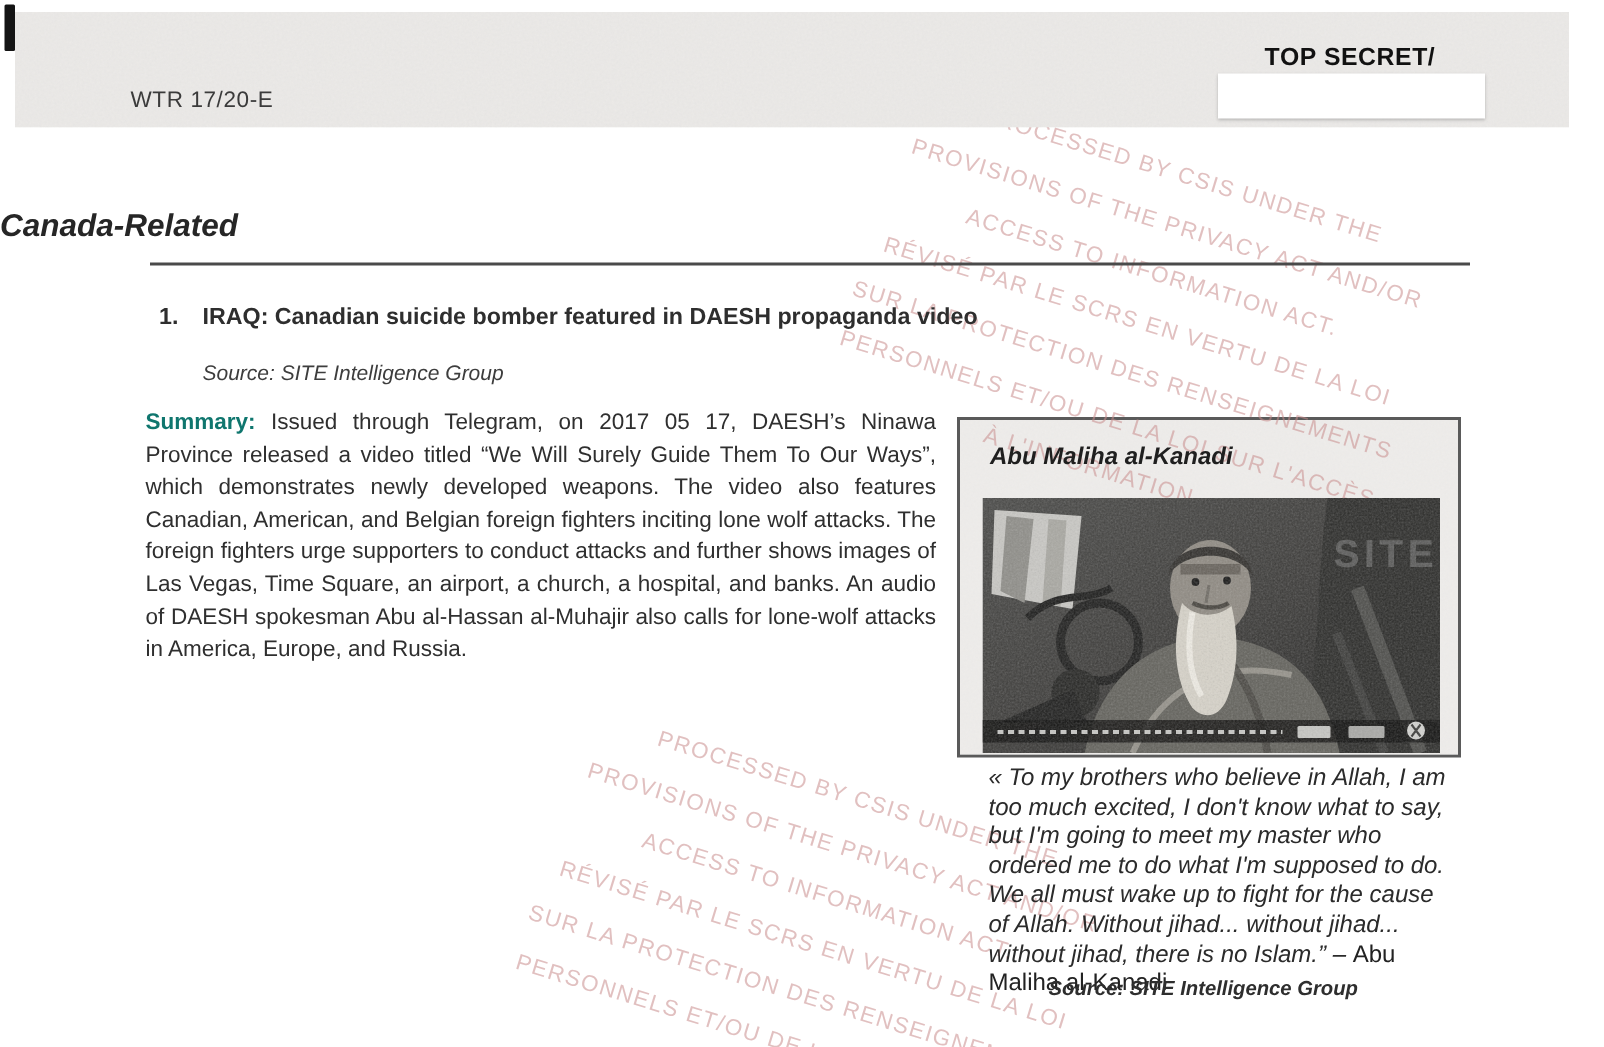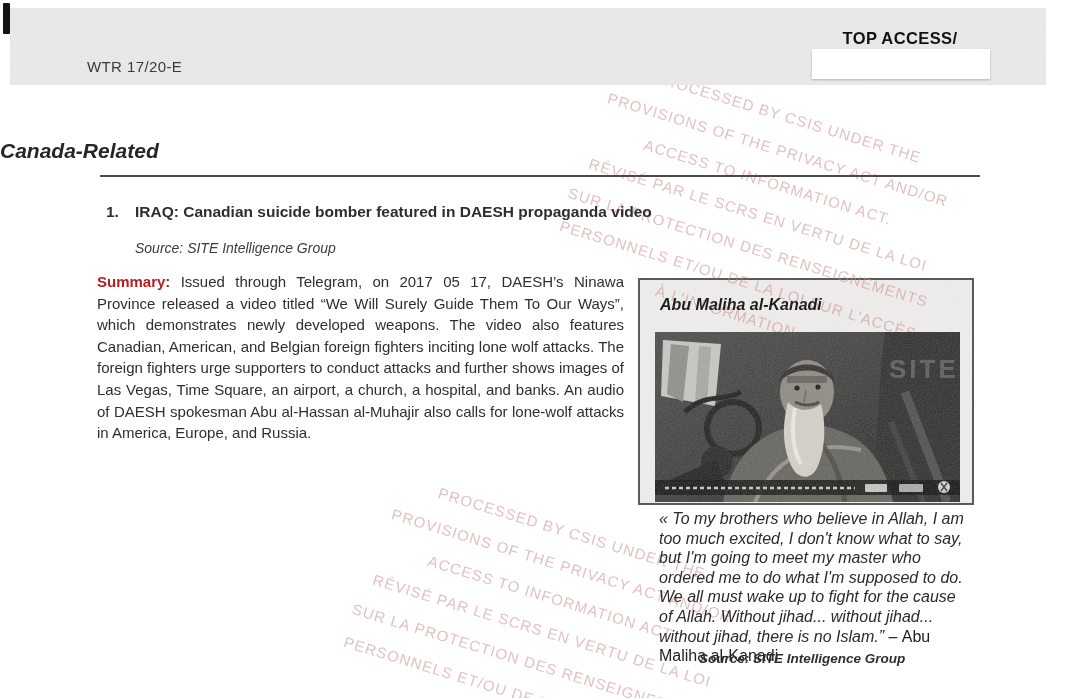--- a/index.html
+++ b/index.html
@@ -33,21 +33,21 @@
   #title-rule{left:100px;top:175px;width:880px;height:2px;background:#4a4a4a;z-index:4;}
 
   
   #item-heading{left:106px;top:203px;width:560px;z-index:4;display:flex;font-size:15.5px;font-weight:bold;color:#2e2e2e;}
   #item-number{width:29px;flex:0 0 29px;}
   #item-source{left:135px;top:240px;font-size:14px;font-style:italic;color:#3d3d3d;z-index:4;}
 
   
   #summary{left:97px;top:271px;width:527px;font-size:15px;line-height:21.6px;
     text-align:justify;color:#2f2f2f;z-index:4;}
-  #summary .lbl{font-weight:bold;color:#b91c1c;}
+  #summary .lbl{font-weight:bold;color:#0f766e;}
 
   
   #profile-box{left:638px;top:278px;width:336px;height:227px;border:2px solid #5a5a5a;box-sizing:border-box;z-index:2;}
   #profile-name{left:660px;top:296px;font-size:16px;font-weight:bold;font-style:italic;color:#1f1f1f;z-index:4;}
   #photo{left:655px;top:332px;width:305px;height:170px;z-index:4;text-align:right;}
   #photo svg{display:block;width:100%;height:100%;}
 
   
   #quote-block{left:659px;top:509px;width:309px;font-size:16px;line-height:19.6px;
     font-style:italic;color:#2b2b2b;z-index:4;}
@@ -65,21 +65,21 @@
     <svg class="fillsvg" aria-hidden="true">
       <filter id="g1">
           <feTurbulence type="fractalNoise" baseFrequency="0.6" numOctaves="2" seed="7"></feTurbulence>
           <feColorMatrix type="matrix" values="0 0 0 0 0.70  0 0 0 0 0.70  0 0 0 0 0.69  0 0 0 0.55 0"></feColorMatrix>
         </filter>
       <rect width="100%" height="100%" fill="#eceae8"></rect>
       <rect width="100%" height="100%" filter="url(#g1)" opacity="0.55"></rect>
     </svg>
   </div>
   <div id="doc-ref" class="abs">WTR 17/20-E</div>
-  <div id="classification" class="abs">TOP ACCESS/</div>
+  <div id="classification" class="abs">TOP SECRET/</div>
   <div id="redaction-box" class="abs"></div>
 
   <div id="watermark-upper" class="abs watermark" style="color: rgba(201, 140, 140, 0.55);">
       <div>PROCESSED BY CSIS UNDER THE</div>
       <div>PROVISIONS OF THE PRIVACY ACT AND/OR</div>
       <div>ACCESS TO INFORMATION ACT.</div>
       <div>RÉVISÉ PAR LE SCRS EN VERTU DE LA LOI</div>
       <div>SUR LA PROTECTION DES RENSEIGNEMENTS</div>
       <div>PERSONNELS ET/OU DE LA LOI SUR L'ACCÈS</div>
       <div>À L'INFORMATION.</div>

